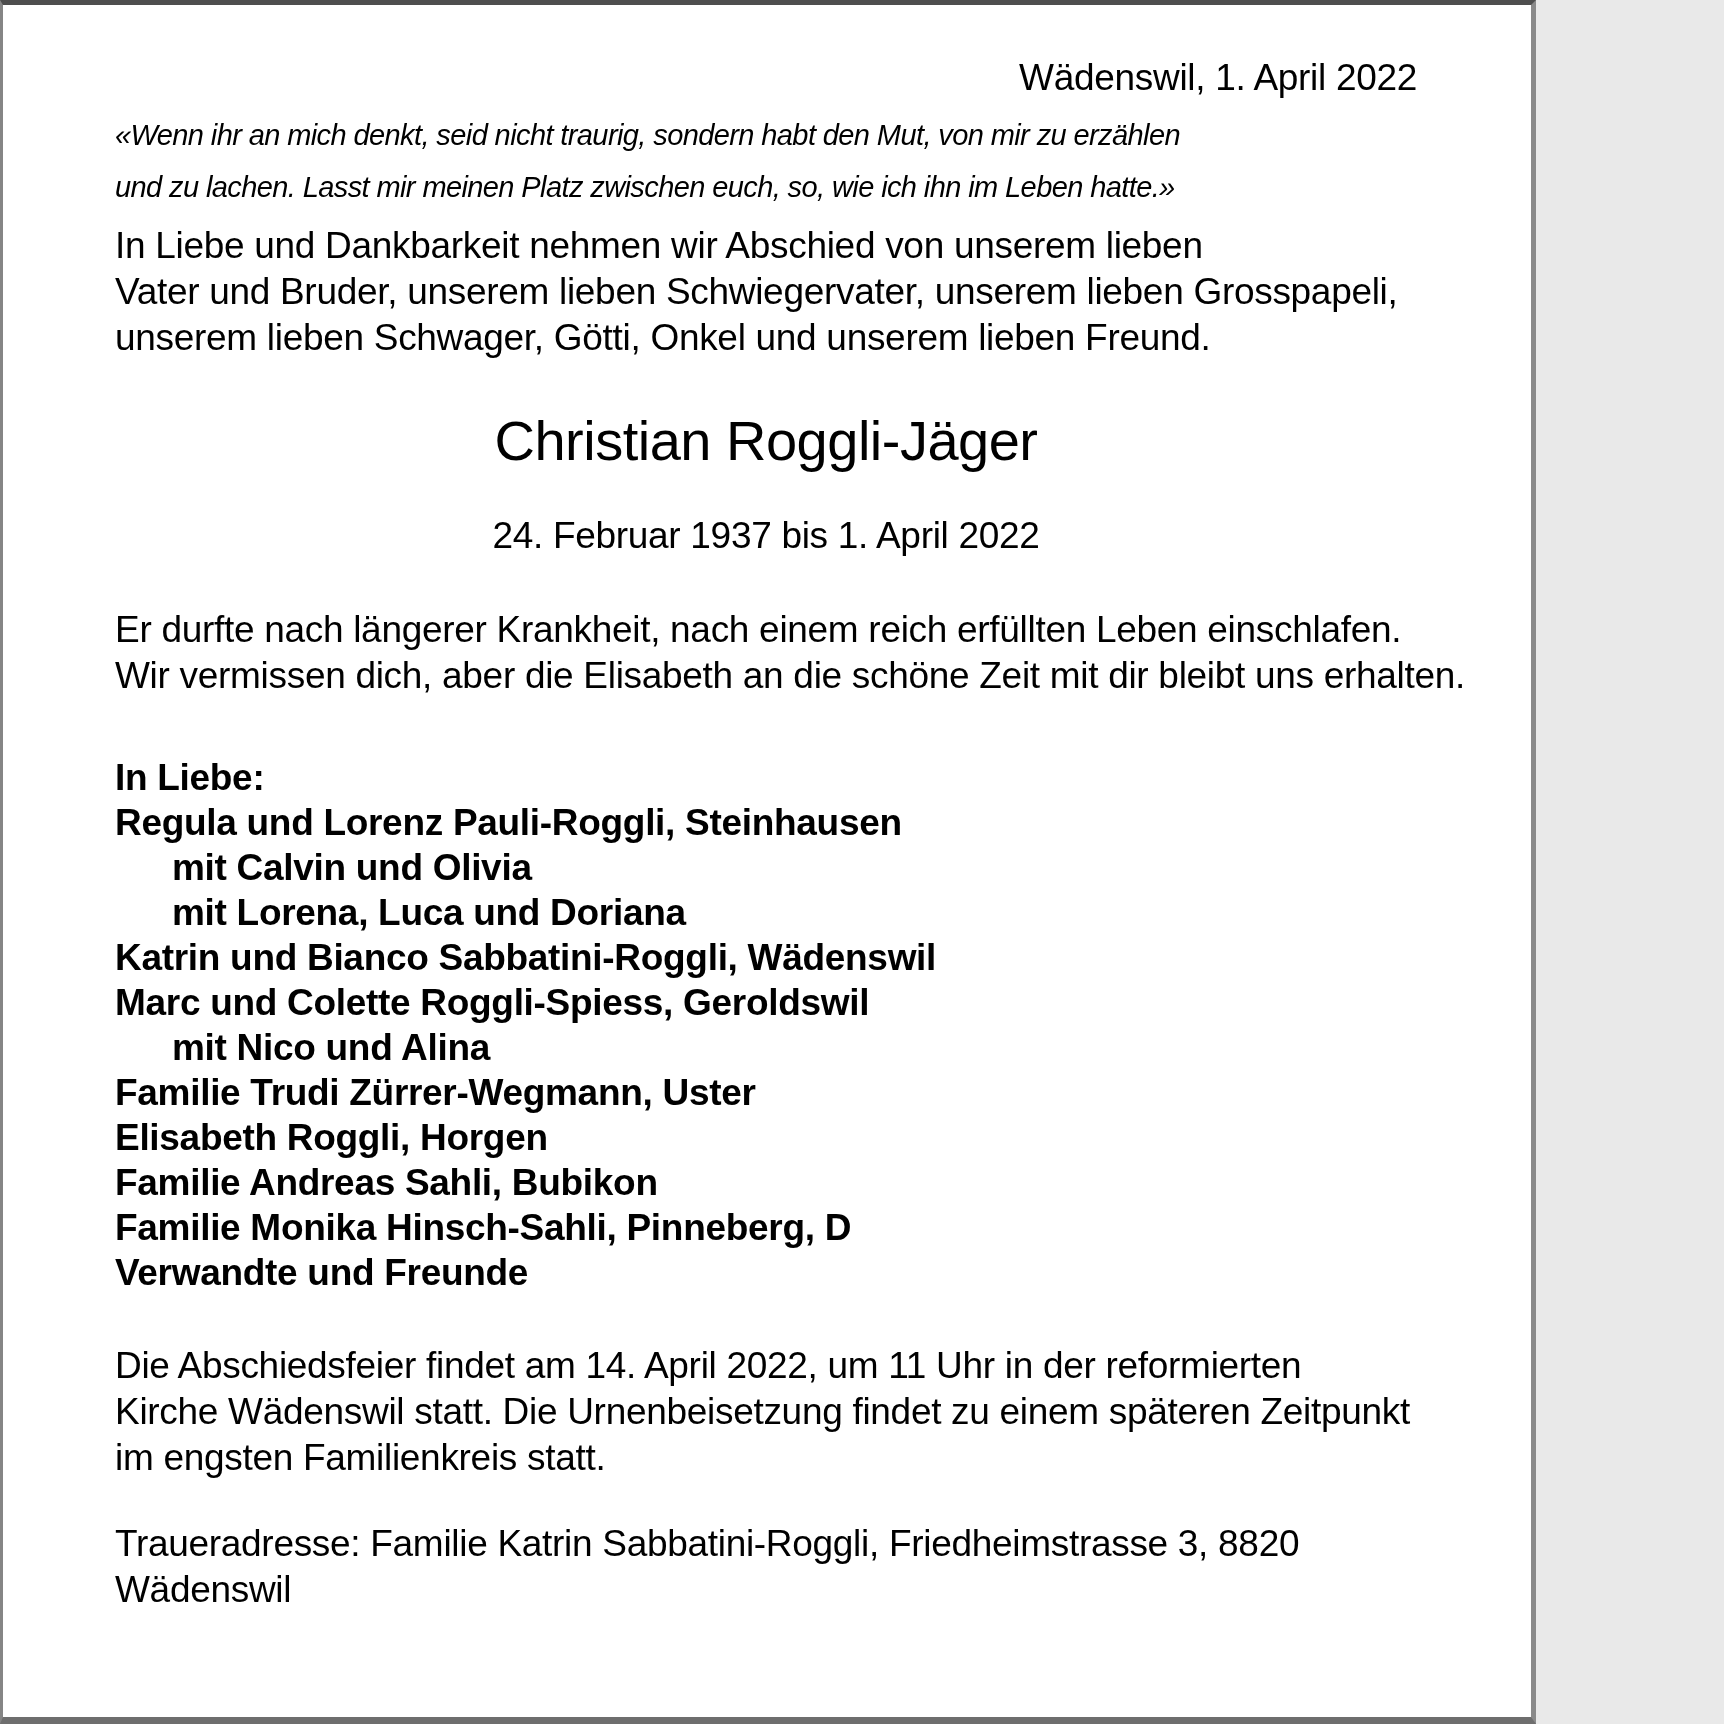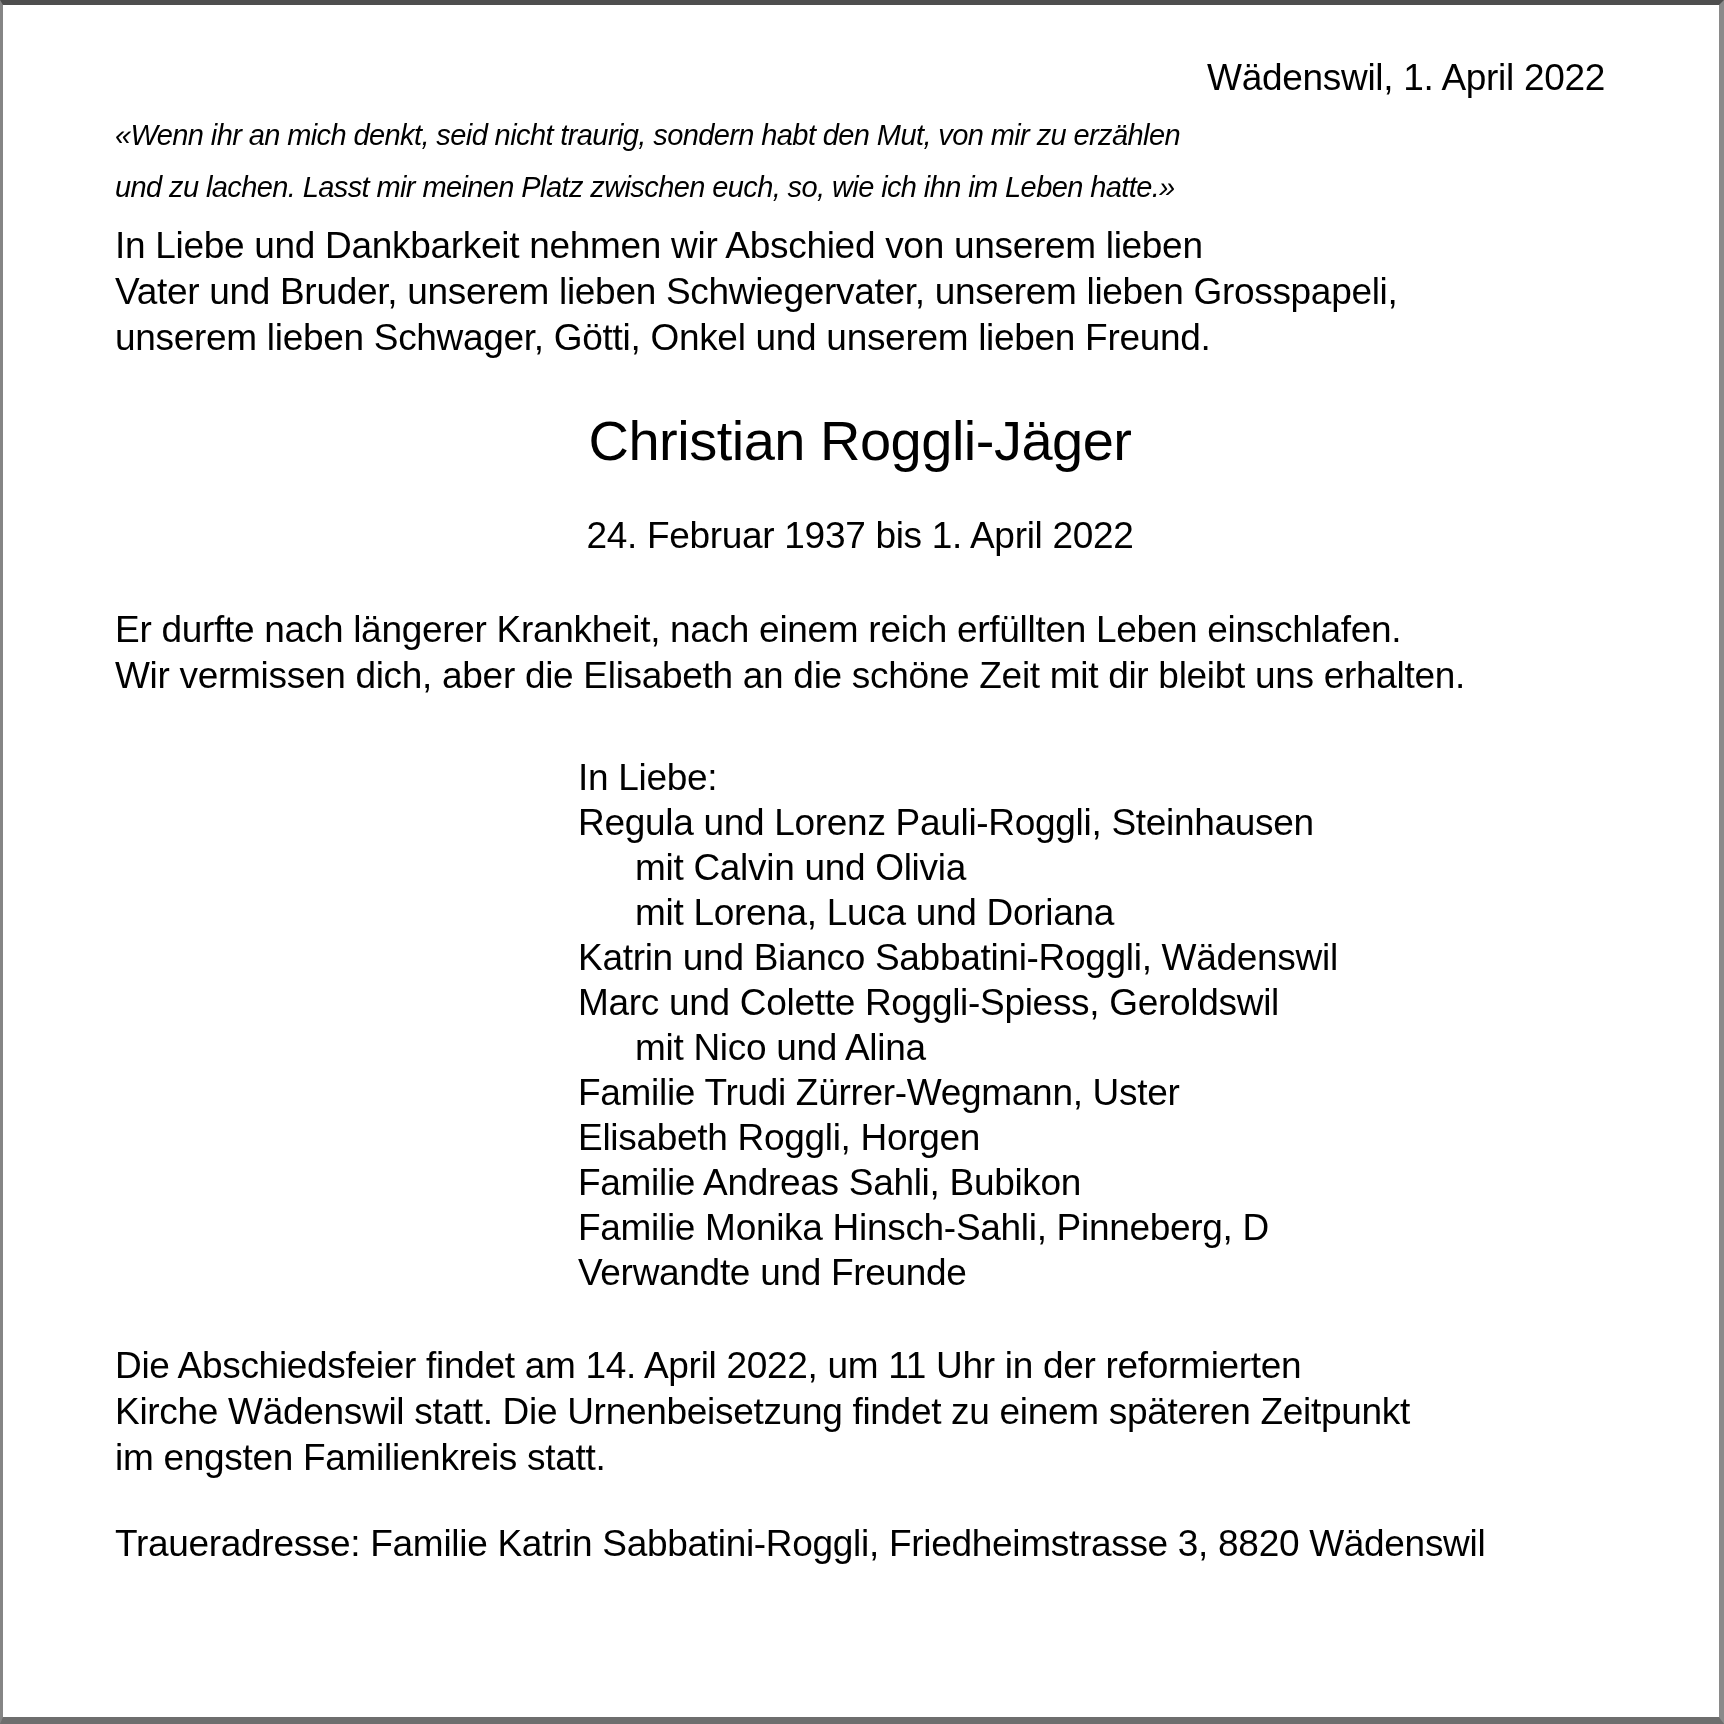--- a/index.html
+++ b/index.html
@@ -1,18 +1,18 @@
 <!DOCTYPE html>
 <html lang="de"><head>
 <meta charset="utf-8">
 <style>
   html, body { margin: 0; padding: 0; background: #e9e9e9; }
   .sheet {
     position: relative;
-    width: 1724px;
+    width: 1536px;
     height: 1724px;
     box-sizing: border-box;
     background: #ffffff;
     border-top: 5px solid #4e4e4e;
     border-bottom: 7px solid #6e6e6e;
     border-left: 3px solid #858585;
     border-right: 5px solid #8a8a8a;
     overflow: hidden;
     font-family: "Liberation Sans", sans-serif;
     color: #000;
@@ -47,24 +47,24 @@
     letter-spacing: -0.5px;
     white-space: nowrap;
   }
   .dates {
     margin-top: 26px;
     text-align: center;
   }
   .farewell { margin-top: 48px; }
   .mourners {
     margin-top: 56px;
-    margin-left: 463px;
     font-size: 37px;
     line-height: 45px;
     letter-spacing: -0.3px;
+    font-weight: bold;
   }
   .mourners .indent { padding-left: 57px; }
   .service { margin-top: 48px; }
   .donations { margin-top: 40px; }
   .address { margin-top: 36px; }
 </style>
 </head>
 <body>
 
 <div class="sheet">

